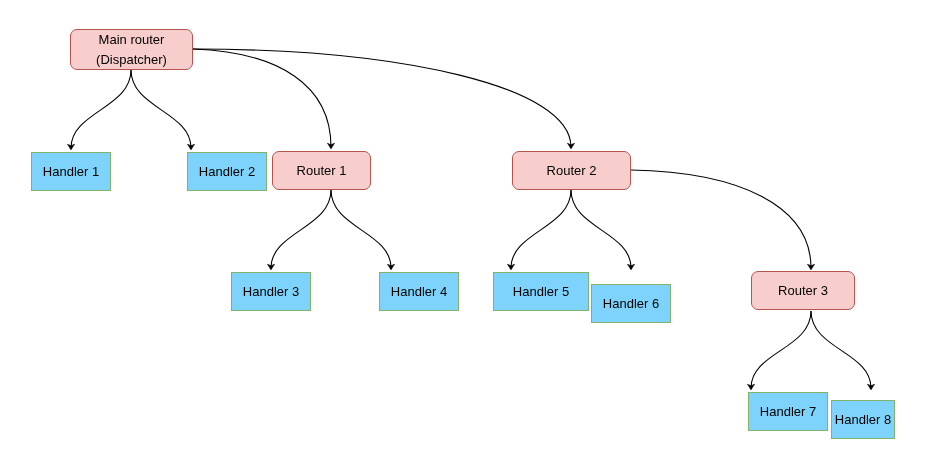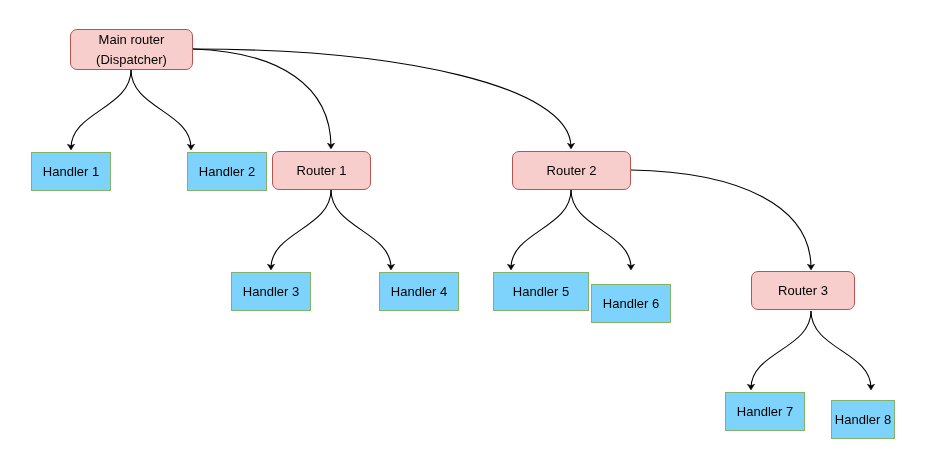--- a/index.html
+++ b/index.html
@@ -80,17 +80,17 @@
 (Dispatcher)</span></div>
       <div class="node node-handler" style="left: 31px; top: 152px; width: 80px; height: 39px;"><span>Handler 1</span></div>
       <div class="node node-handler" style="left: 151px; top: 152px; width: 80px; height: 39px; margin-left: 36px;"><span>Handler 2</span></div>
       <div class="node node-router" style="left: 272px; top: 151px; width: 99px; height: 39px;"><span>Router 1</span></div>
       <div class="node node-router" style="left: 512px; top: 151px; width: 119px; height: 39px;"><span>Router 2</span></div>
       <div class="node node-handler" style="left: 231px; top: 272px; width: 80px; height: 39px;"><span>Handler 3</span></div>
       <div class="node node-handler" style="left: 351px; top: 272px; width: 80px; height: 39px; margin-left: 28px;"><span>Handler 4</span></div>
       <div class="node node-handler" style="left: 493px; top: 272px; width: 96px; height: 39px;"><span>Handler 5</span></div>
       <div class="node node-handler" style="left: 591px; top: 272px; width: 80px; height: 39px; margin-top: 12px;"><span>Handler 6</span></div>
       <div class="node node-router" style="left: 751px; top: 271px; width: 104px; height: 39px;"><span>Router 3</span></div>
-      <div class="node node-handler" style="left: 725px; top: 392px; width: 80px; height: 39px;"><span>Handler 7</span></div>
+      <div class="node node-handler" style="left: 748px; top: 392px; width: 80px; height: 39px;"><span>Handler 7</span></div>
       <div class="node node-handler" style="left: 831px; top: 400px; width: 64px; height: 39px;"><span>Handler 8</span></div>
     </div>
 
 </div>
 
 </body></html>

